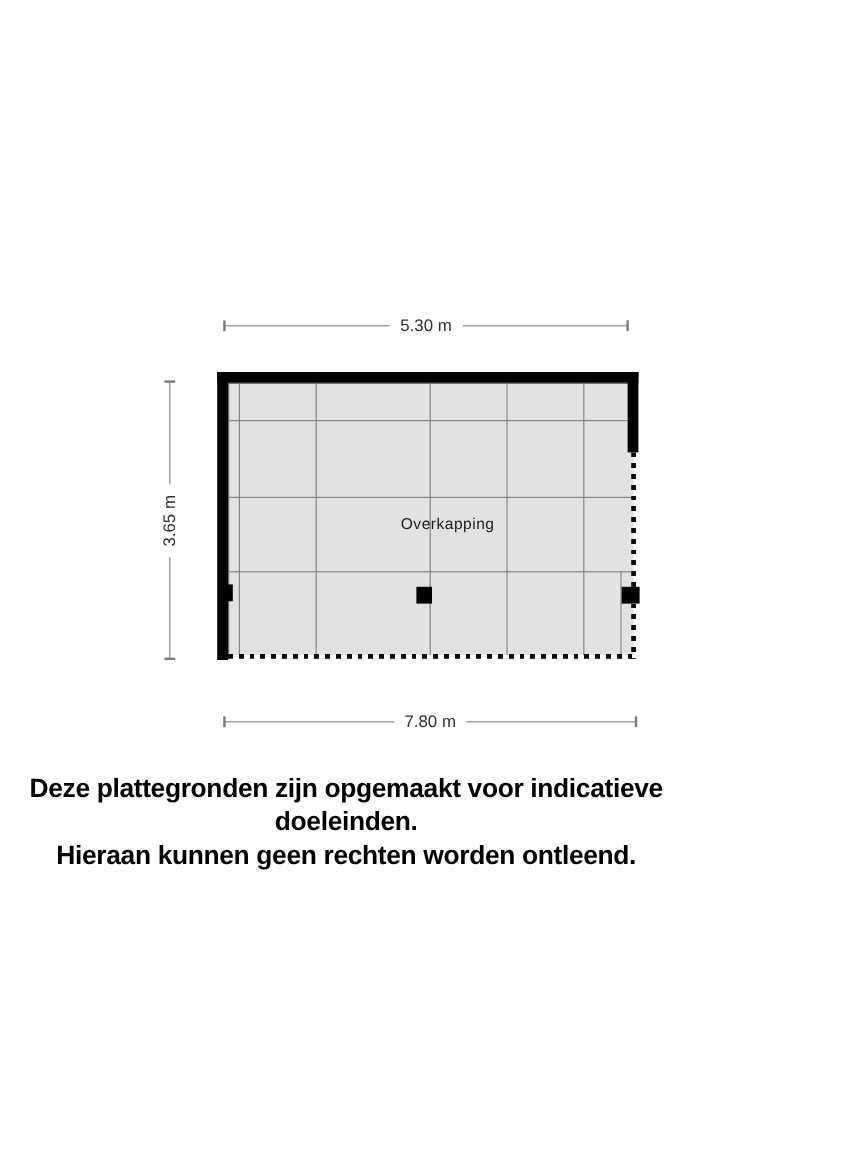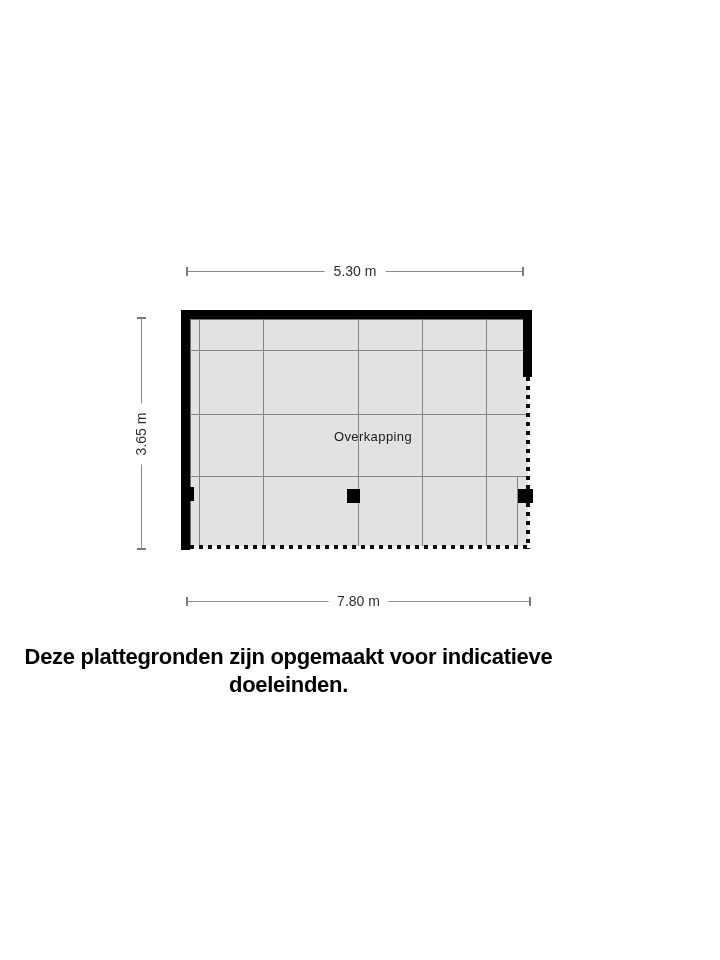--- a/index.html
+++ b/index.html
@@ -136,15 +136,16 @@
   <div class="dash-h" style="left:190px; top:545px; width:340px;"></div>
 
   <div class="post" style="left:182px; top:487px; width:12px; height:14px;"></div>
   <div class="post" style="left:347px; top:489px; width:13px; height:14px;"></div>
   <div class="post" style="left:518px; top:489px; width:15px; height:14px;"></div>
 
   <div class="room-label">Overkapping</div>
 
   <div class="disclaimer">
     <div>Deze plattegronden zijn opgemaakt voor indicatieve doeleinden.</div>
+    <div>Hieraan kunnen geen rechten worden ontleend.</div>
   </div>
 
 </div>
 
 </body></html>

